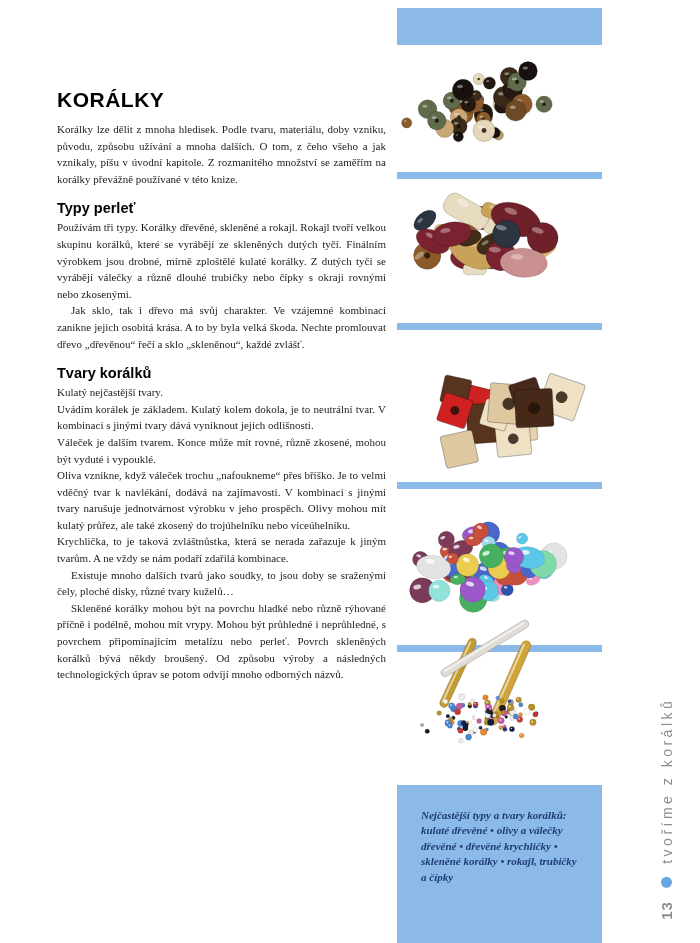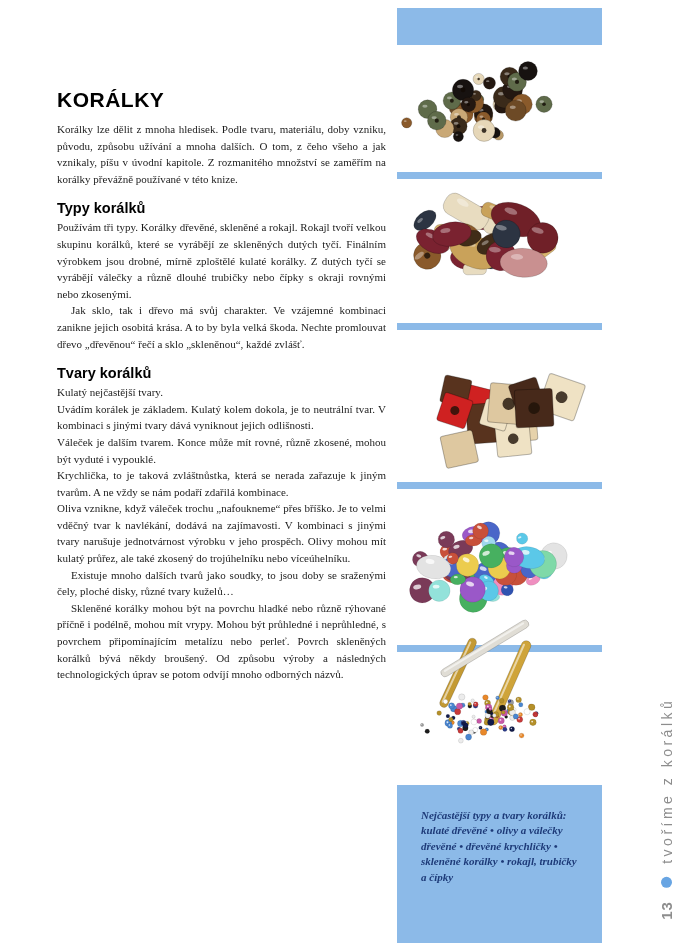--- a/index.html
+++ b/index.html
@@ -42,33 +42,33 @@
 </style>
 </head>
 <body>
 
 <div id="text-col">
   <h1 class="page-title">KORÁLKY</h1>
   <div>
       <p class="para">Korálky lze dělit z mnoha hledisek. Podle tvaru, materiálu, doby vzniku, původu, způsobu užívání a mnoha dalších. O tom, z čeho všeho a jak vznikaly, píšu v úvodní kapitole. Z rozmanitého množství se zaměřím na korálky převážně používané v této knize.</p>
     </div>
 
-  <h2 class="sec-heading">Typy korálků</h2>
+  <h2 class="sec-heading">Typy perleť</h2>
   <div>
       <p class="para">Používám tři typy. Korálky <b>dřevěné</b>, <b>skleněné</b> a <b>rokajl</b>. Rokajl tvoří velkou skupinu korálků, které se vyrábějí ze skleněných dutých tyčí. Finálním výrobkem jsou drobné, mírně zploštělé kulaté korálky. Z dutých tyčí se vyrábějí válečky a různě dlouhé trubičky nebo čípky s okraji rovnými nebo zkosenými.</p>
       <p class="para indent">Jak sklo, tak i dřevo má svůj charakter. Ve vzájemné kombinaci zanikne jejich osobitá krása. A to by byla velká škoda. Nechte promlouvat dřevo „dřevěnou“ řečí a sklo „skleněnou“, každé zvlášť.</p>
     </div>
 
   <h2 class="sec-heading">Tvary korálků</h2>
   <div>
       <p class="para">Kulatý nejčastější tvary.</p>
       <p class="para"><b>Uvádím korálek</b> je základem. Kulatý kolem dokola, je to neutrální tvar. V kombinaci s jinými tvary dává vyniknout jejich odlišnosti.</p>
       <p class="para"><b>Váleček</b> je dalším tvarem. Konce může mít rovné, různě zkosené, mohou být vyduté i vypouklé.</p>
+      <p class="para"><b>Oliva</b> vznikne, když váleček trochu „nafoukneme“ přes bříško. Je to velmi vděčný tvar k navlékání, dodává na zajímavosti. V kombinaci s jinými tvary narušuje jednotvárnost výrobku v jeho prospěch. Olivy mohou mít kulatý průřez, ale také zkosený do trojúhelníku nebo víceúhelníku.</p>
       <p class="para"><b>Krychlička</b>, to je taková zvláštnůstka, která se nerada zařazuje k jiným tvarům. A ne vždy se nám podaří zdařilá kombinace.</p>
-      <p class="para"><b>Oliva</b> vznikne, když váleček trochu „nafoukneme“ přes bříško. Je to velmi vděčný tvar k navlékání, dodává na zajímavosti. V kombinaci s jinými tvary narušuje jednotvárnost výrobku v jeho prospěch. Olivy mohou mít kulatý průřez, ale také zkosený do trojúhelníku nebo víceúhelníku.</p>
       <p class="para indent">Existuje mnoho dalších tvarů jako soudky, to jsou doby se sraženými čely, ploché disky, různé tvary kuželů…</p>
       <p class="para indent">Skleněné korálky mohou být na povrchu hladké nebo různě rýhované příčně i podélně, mohou mít vrypy. Mohou být průhledné i neprůhledné, s povrchem připomínajícím metalízu nebo perleť. Povrch skleněných korálků bývá někdy broušený. Od způsobu výroby a následných technologických úprav se potom odvíjí mnoho odborných názvů.</p>
     </div>
 </div>
 
 <div id="right-col">
   <div class="blue-bar bar-top"></div>
 
   <div class="photo" style="height:127px">
       <svg width="240" height="127">

